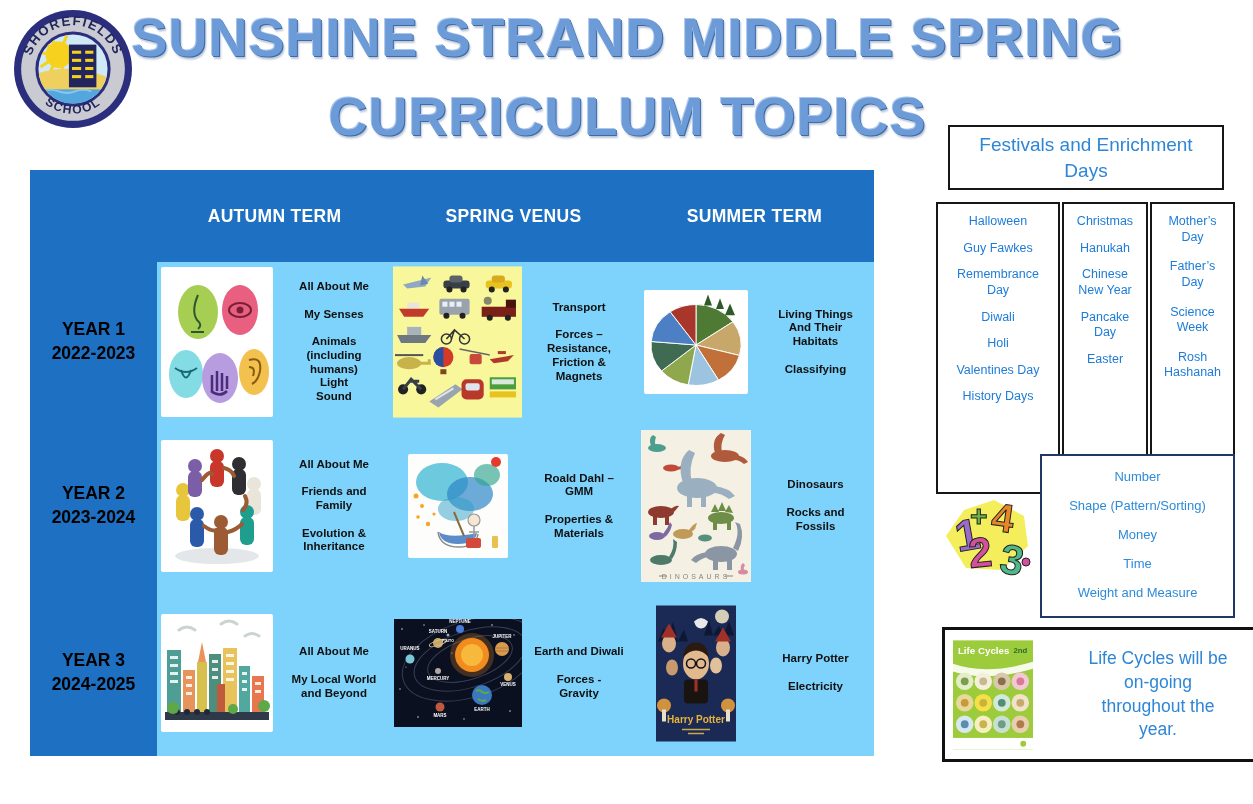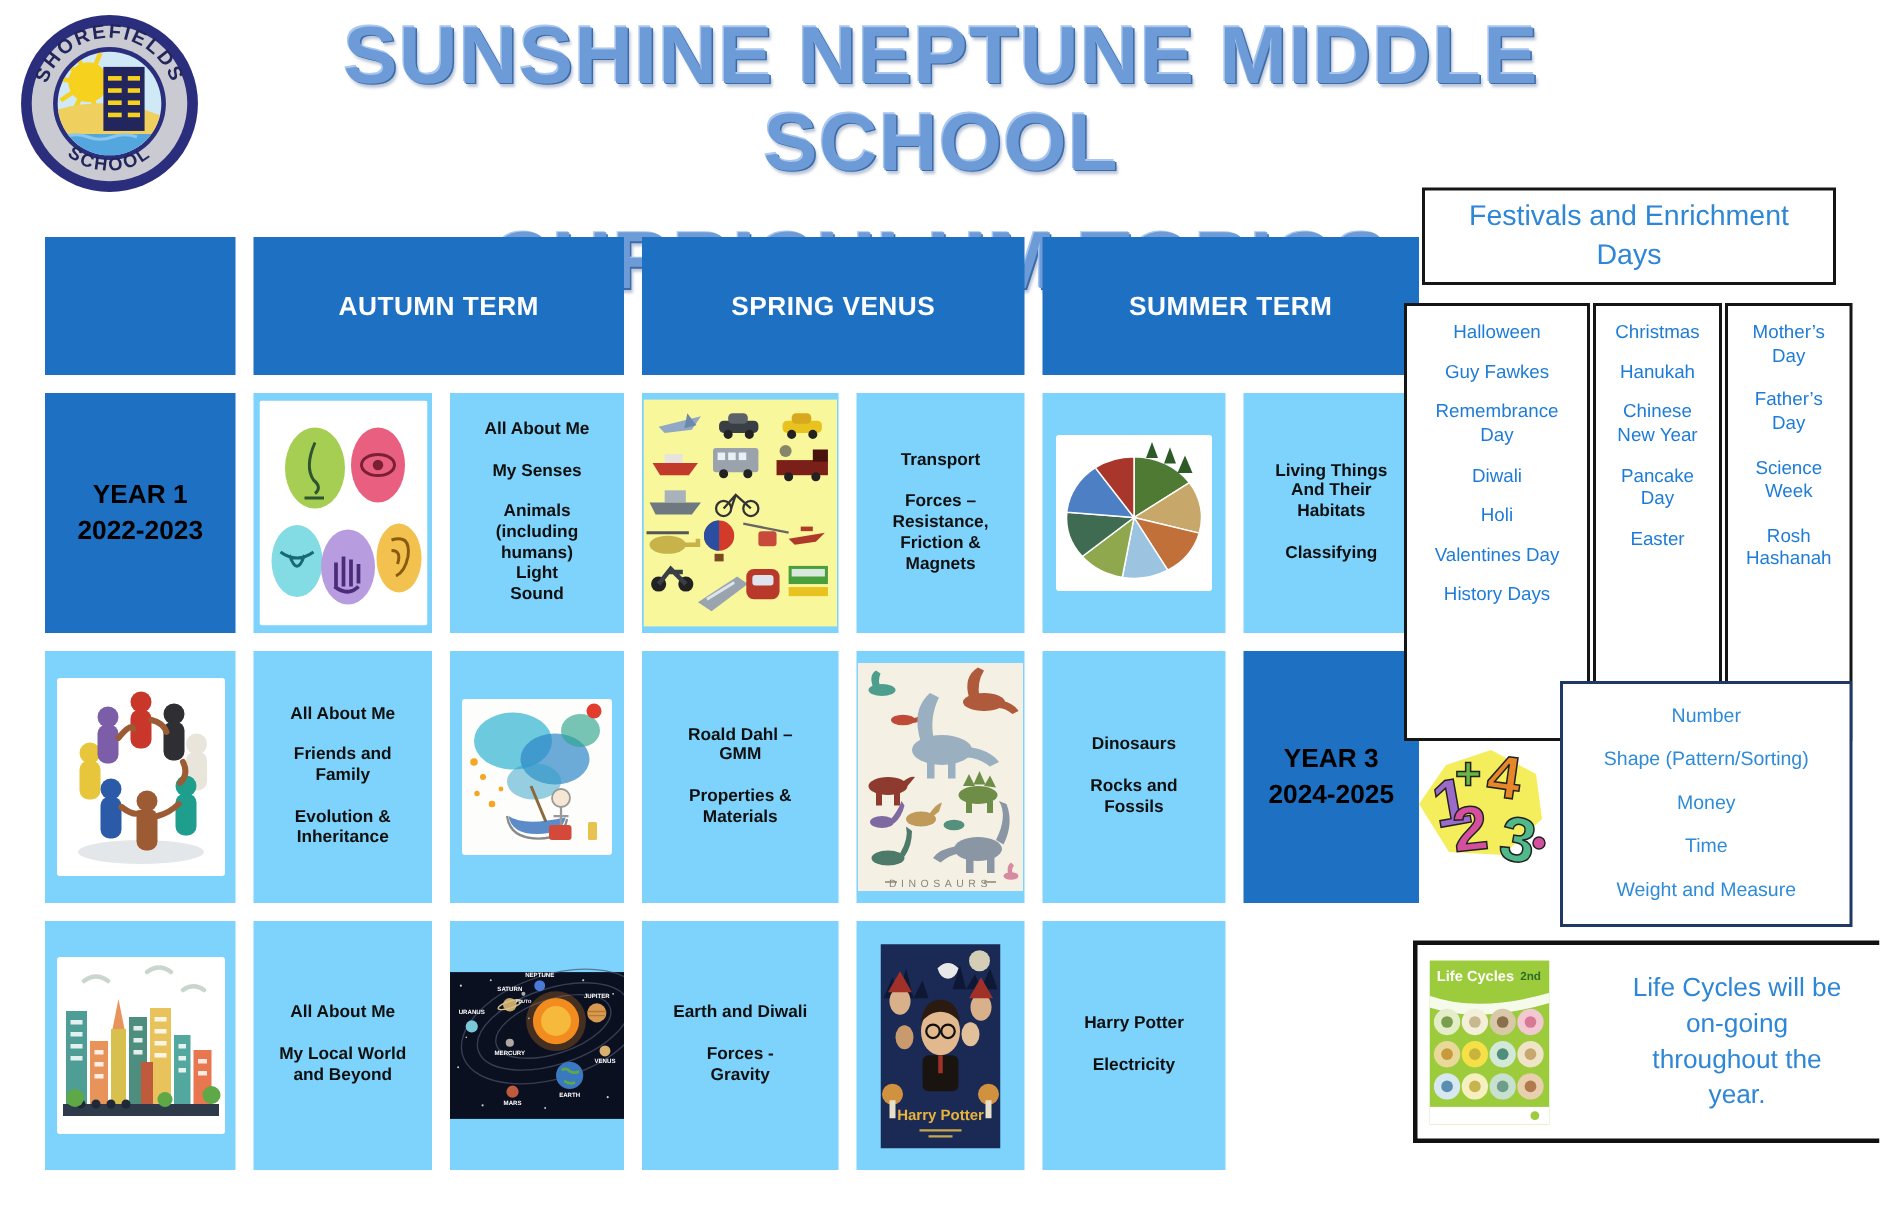--- a/index.html
+++ b/index.html
@@ -7,23 +7,23 @@
         font-family:"Liberation Sans",sans-serif}
 
   
   .title{position:absolute;left:125px;top:8px;width:1005px;text-align:center;font-weight:bold;
          color:#6D9BD7;letter-spacing:1px;
          text-shadow:-1px -1px 0 #A9C7EE,1px 1px 0 #3C6CA8,2px 3px 2px rgba(60,90,140,.35)}
   .title .l1{font-size:54px;line-height:58px}
   .title .l2{font-size:54px;line-height:58px;margin-top:21px}
 
   
-  .tbl{position:absolute;left:30px;top:158px;display:grid;
+  .tbl{position:absolute;left:30px;top:170px;display:grid;
        grid-template-columns:127px 119px 116px 131px 112px 122px 117px;
-       grid-template-rows:92px 160px 168px 166px;gap:12px}
+       grid-template-rows:92px 160px 168px 166px;gap:0}
   .cell{display:flex;align-items:center;justify-content:center;text-align:center}
   .hd{background:#1E70C2;color:#fff;font-weight:bold;font-size:17.5px;letter-spacing:.3px}
   .sp2{grid-column:span 2}
   .yr{background:#1E70C2;color:#000000;font-weight:bold;font-size:17.5px;white-space:pre-line;line-height:1.35}
   .lite{background:#7dd3fc}
   .txt{font-weight:bold;font-size:11.5px;line-height:1.2;color:#101010;white-space:pre-line;padding:2px}
 
   
   .box{position:absolute;border:2px solid #161616;background:#fff;box-sizing:border-box}
   .fest-head{left:948px;top:125px;width:276px;height:65px;display:flex;align-items:center;justify-content:center;
@@ -93,21 +93,21 @@
     <path id="arcBot" d="M 22.5,83 A 44,44 0 0 0 97.5,83" fill="none"></path>
     <text font-size="13" font-weight="bold" fill="#23265C" letter-spacing="1.5">
       <textPath href="#arcTop" startOffset="50%" text-anchor="middle">SHOREFIELDS</textPath>
     </text>
     <text font-size="12" font-weight="bold" fill="#23265C" letter-spacing="1.5">
       <textPath href="#arcBot" startOffset="50%" text-anchor="middle">SCHOOL</textPath>
     </text>
   </svg>
 
   <div class="title">
-    <div class="l1">SUNSHINE NEPTUNE MIDDLE SCHOOL</div>
+    <div class="l1">SUNSHINE STRAND MIDDLE SPRING</div>
     <div class="l2">CURRICULUM TOPICS</div>
   </div>
 
   <div class="tbl">
     <div class="cell hd"></div>
     <div class="cell hd sp2">AUTUMN TERM</div>
     <div class="cell hd sp2">SPRING VENUS</div>
     <div class="cell hd sp2">SUMMER TERM</div>
 
     <div class="cell yr">YEAR 1
@@ -247,20 +247,22 @@
           </g>
         </g>
       </svg>
     </div>
     <div class="cell lite txt">Living Things
 And Their
 Habitats
 
 Classifying</div>
 
+    <div class="cell yr">YEAR 2
+2023-2024</div>
     <div class="cell lite">
       <svg width="112" height="132" viewBox="0 0 112 132">
         <rect width="112" height="132" rx="2" fill="#fff"></rect>
         <ellipse cx="56" cy="116" rx="42" ry="8" fill="#E4E7EA"></ellipse>
         <g>
           <g fill="#E8C63C">
               <circle cx="22" cy="50" r="7"></circle>
               <rect x="15" y="55" width="14" height="26" rx="6"></rect>
             </g>
           <g fill="#7B5EA7">

